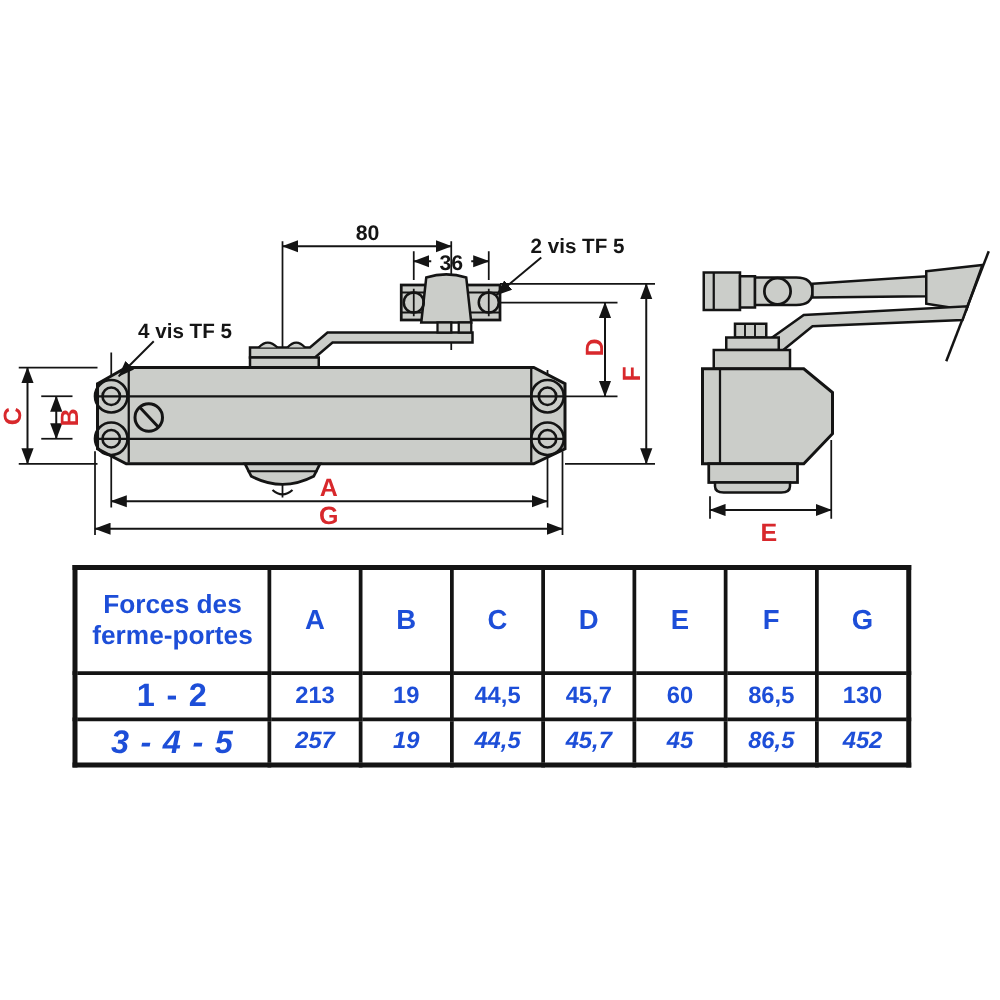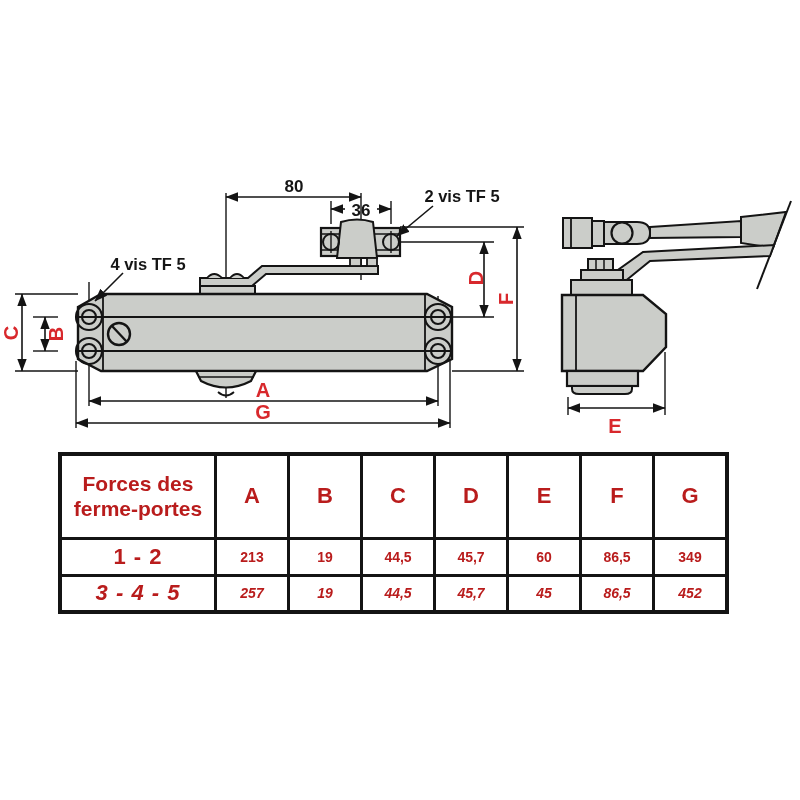--- a/index.html
+++ b/index.html
@@ -13,32 +13,32 @@
   .dimnum{font-size:17px;font-weight:bold;}
   .vislabel{font-size:16.5px;font-weight:bold;}
   .redletter{font-size:20px;font-weight:bold;fill:#d8282c;}
   
   .spec-table{
     position:absolute;left:58px;top:452px;border-collapse:collapse;table-layout:fixed;
     background:#fff;
   }
   .spec-table td{
     border:3px solid #141414;text-align:center;vertical-align:middle;padding:0;
-    color:#b91c1c;
+    color:#1d4ed8;
   }
   .spec-table{border:4px solid #141414;}
   .col-forces{width:152px;}
   .col-dim{width:70px;}
   .row-head{height:84px;}
   .row-data1{height:37px;}
   .row-data2{height:37px;font-style:italic;}
   .forces-label{color:#d8282c;font-weight:bold;font-size:21px;line-height:1.2;}
   .dim-letter{color:#d8282c;font-weight:bold;font-size:22px;}
-  .force-range{font-weight:bold;font-size:22px;letter-spacing:1px;}
-  .dim-value{font-weight:bold;font-size:14px;}
+  .force-range{font-weight:bold;font-size:26px;letter-spacing:1px;}
+  .dim-value{font-weight:bold;font-size:19px;}
 </style>
 </head>
 <body>
 
 <div class="stage">
 
 <svg width="800" height="460" viewBox="0 0 800 460">
   <defs>
     <marker id="arr" viewBox="0 0 12 9" refX="11.5" refY="4.5" markerWidth="13" markerHeight="10" orient="auto-start-reverse" markerUnits="userSpaceOnUse">
       <path d="M0,0 L12,4.5 L0,9 Z" fill="#141414"></path>
@@ -185,21 +185,21 @@
     <td class="col-dim dim-letter">G</td>
   </tr>
   <tr class="row-data1">
     <td class="force-range">1 - 2</td>
     <td class="dim-value">213</td>
     <td class="dim-value">19</td>
     <td class="dim-value">44,5</td>
     <td class="dim-value">45,7</td>
     <td class="dim-value">60</td>
     <td class="dim-value">86,5</td>
-    <td class="dim-value">349</td>
+    <td class="dim-value">130</td>
   </tr>
   <tr class="row-data2">
     <td class="force-range">3 - 4 - 5</td>
     <td class="dim-value">257</td>
     <td class="dim-value">19</td>
     <td class="dim-value">44,5</td>
     <td class="dim-value">45,7</td>
     <td class="dim-value">45</td>
     <td class="dim-value">86,5</td>
     <td class="dim-value">452</td>

